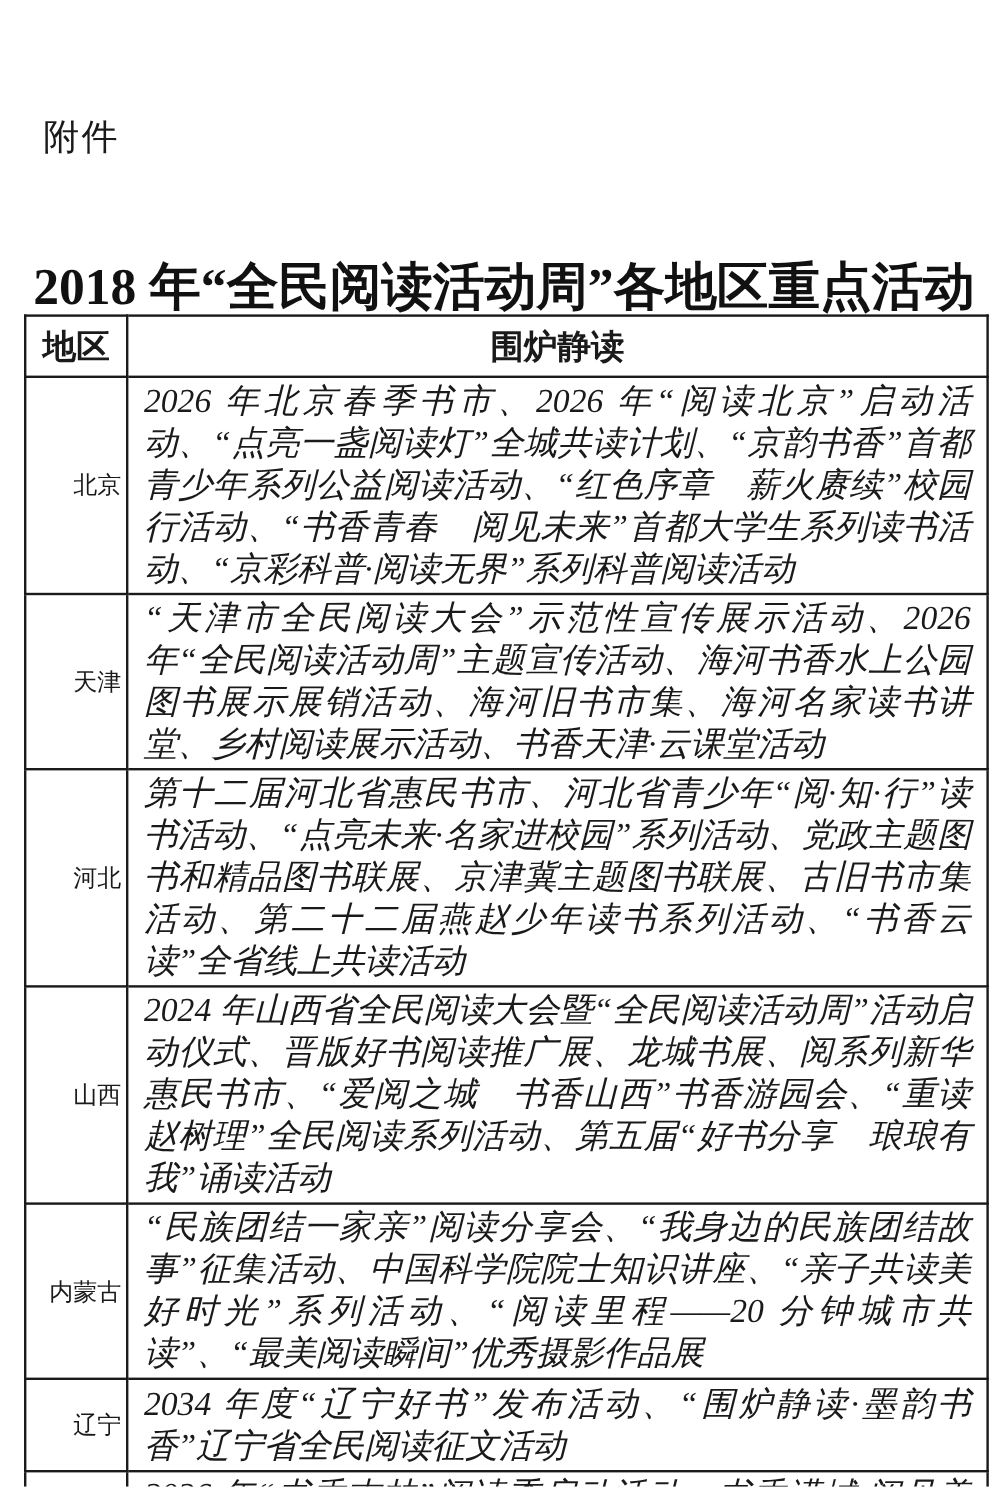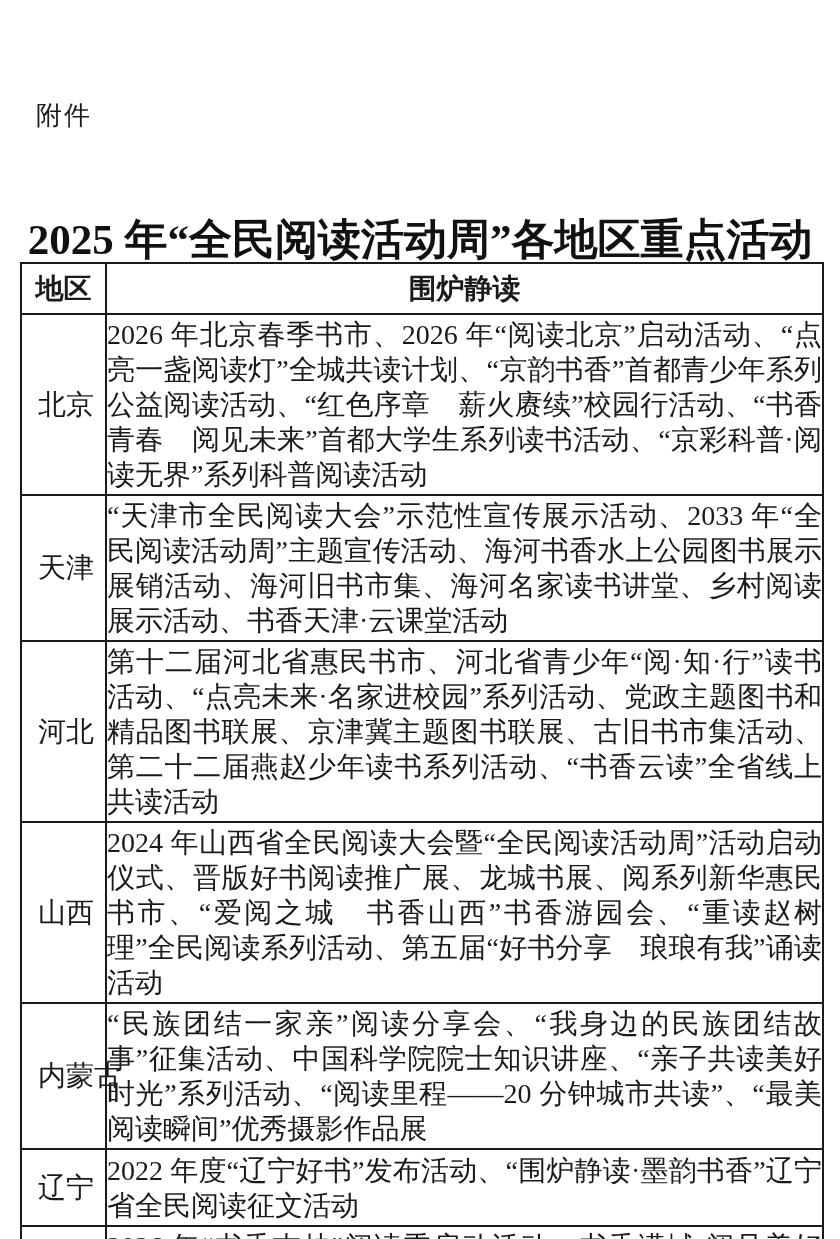--- a/index.html
+++ b/index.html
@@ -14,21 +14,21 @@
     background: #ffffff;
     color: #1a1a1a;
     overflow: hidden;
     font-family: "Liberation Serif", serif;
   }
   .attachment-label {
     position: absolute;
     left: 36px;
     top: 98px;
     font-family: "Liberation Sans", sans-serif;
-    font-size: 26px;
+    font-size: 30px;
     line-height: 34px;
     color: #1a1a1a;
     letter-spacing: 2px;
   }
   .doc-title {
     position: absolute;
     top: 186px;
     left: 0;
     width: 840px;
     text-align: center;
@@ -58,91 +58,92 @@
   .regions-table th {
     font-family: "Liberation Sans", sans-serif;
     font-weight: 700;
     font-size: 28px;
     text-align: center;
     height: 49px;
     padding: 0;
   }
   .region-cell {
     font-family: "Liberation Serif", serif;
-    font-size: 28px;
+    font-size: 20px;
     text-align: right;
     white-space: nowrap;
-    padding: 0 16px;
+    padding: 0 4px;
   }
   .activities-cell {
     font-family: "Liberation Serif", serif;
     font-size: 28px;
     line-height: 35px;
     text-align: justify;
     text-justify: inter-character;
-    padding: 2px 0;
+    padding: 2px 13px;
+    font-style: italic;
   }
   
   tbody tr:nth-child(1) td { height: 171px; }
   tbody tr:nth-child(2) td { height: 138px; }
   tbody tr:nth-child(3) td { height: 136px; }
   tbody tr:nth-child(4) td { height: 136px; }
   tbody tr:nth-child(5) td { height: 132px; }
   tbody tr:nth-child(6) td { height: 71px;  }
   tbody tr:nth-child(7) td { height: 103px; }
 </style>
 </head>
 <body>
 
 <div class="page">
 
   <div class="attachment-label">附件</div>
 
-  <h1 class="doc-title">2025 年“全民阅读活动周”各地区重点活动</h1>
+  <h1 class="doc-title">2018 年“全民阅读活动周”各地区重点活动</h1>
 
   <table class="regions-table">
     <colgroup>
       <col class="col-region">
       <col class="col-activities">
     </colgroup>
     <thead>
       <tr>
         <th>地区</th>
         <th>围炉静读</th>
       </tr>
     </thead>
     <tbody>
   <tr>
     <td class="region-cell">北京</td>
     <td class="activities-cell">2026 年北京春季书市、2026 年“阅读北京”启动活动、“点亮一盏阅读灯”全城共读计划、“京韵书香”首都青少年系列公益阅读活动、“红色序章　薪火赓续”校园行活动、“书香青春　阅见未来”首都大学生系列读书活动、“京彩科普·阅读无界”系列科普阅读活动</td>
   </tr>
 
   <tr>
     <td class="region-cell">天津</td>
-    <td class="activities-cell">“天津市全民阅读大会”示范性宣传展示活动、2033 年“全民阅读活动周”主题宣传活动、海河书香水上公园图书展示展销活动、海河旧书市集、海河名家读书讲堂、乡村阅读展示活动、书香天津·云课堂活动</td>
+    <td class="activities-cell">“天津市全民阅读大会”示范性宣传展示活动、2026 年“全民阅读活动周”主题宣传活动、海河书香水上公园图书展示展销活动、海河旧书市集、海河名家读书讲堂、乡村阅读展示活动、书香天津·云课堂活动</td>
   </tr>
 
   <tr>
     <td class="region-cell">河北</td>
     <td class="activities-cell">第十二届河北省惠民书市、河北省青少年“阅·知·行”读书活动、“点亮未来·名家进校园”系列活动、党政主题图书和精品图书联展、京津冀主题图书联展、古旧书市集活动、第二十二届燕赵少年读书系列活动、“书香云读”全省线上共读活动</td>
   </tr>
 
   <tr>
     <td class="region-cell">山西</td>
     <td class="activities-cell">2024 年山西省全民阅读大会暨“全民阅读活动周”活动启动仪式、晋版好书阅读推广展、龙城书展、阅系列新华惠民书市、“爱阅之城　书香山西”书香游园会、“重读赵树理”全民阅读系列活动、第五届“好书分享　琅琅有我”诵读活动</td>
   </tr>
 
   <tr>
     <td class="region-cell">内蒙古</td>
     <td class="activities-cell">“民族团结一家亲”阅读分享会、“我身边的民族团结故事”征集活动、中国科学院院士知识讲座、“亲子共读美好时光”系列活动、“阅读里程——20 分钟城市共读”、“最美阅读瞬间”优秀摄影作品展</td>
   </tr>
 
   <tr>
     <td class="region-cell">辽宁</td>
-    <td class="activities-cell">2022 年度“辽宁好书”发布活动、“围炉静读·墨韵书香”辽宁省全民阅读征文活动</td>
+    <td class="activities-cell">2034 年度“辽宁好书”发布活动、“围炉静读·墨韵书香”辽宁省全民阅读征文活动</td>
   </tr>
 
   <tr>
     <td class="region-cell">吉林</td>
     <td class="activities-cell">2026 年“书香吉林”阅读季启动活动、书香满城·阅见美好——实体书店联动活动、“吉家和美·亲子阅”系列活动、青少年音乐诗会、书香文脉助乡村振兴活动</td>
   </tr>
 </tbody>
   </table>
 
 </div>

